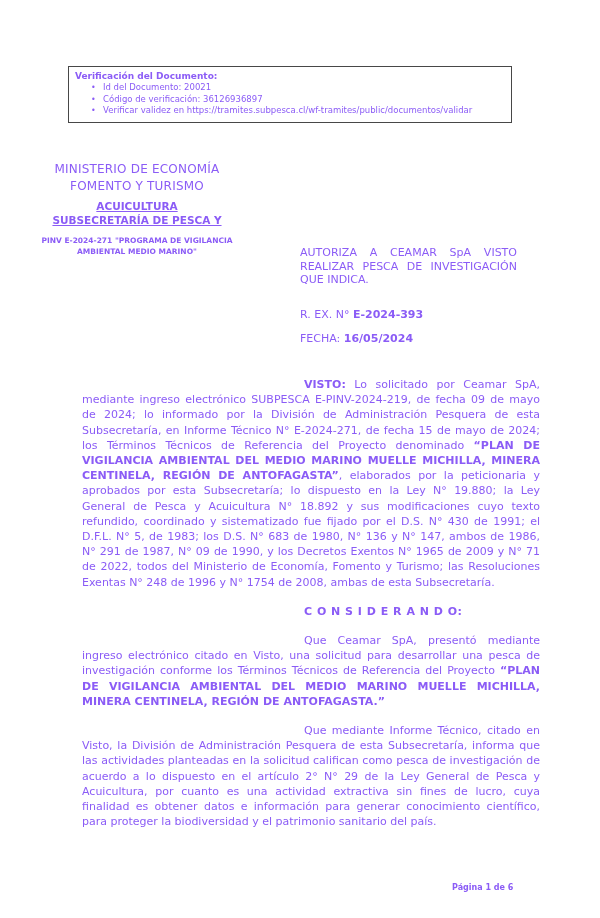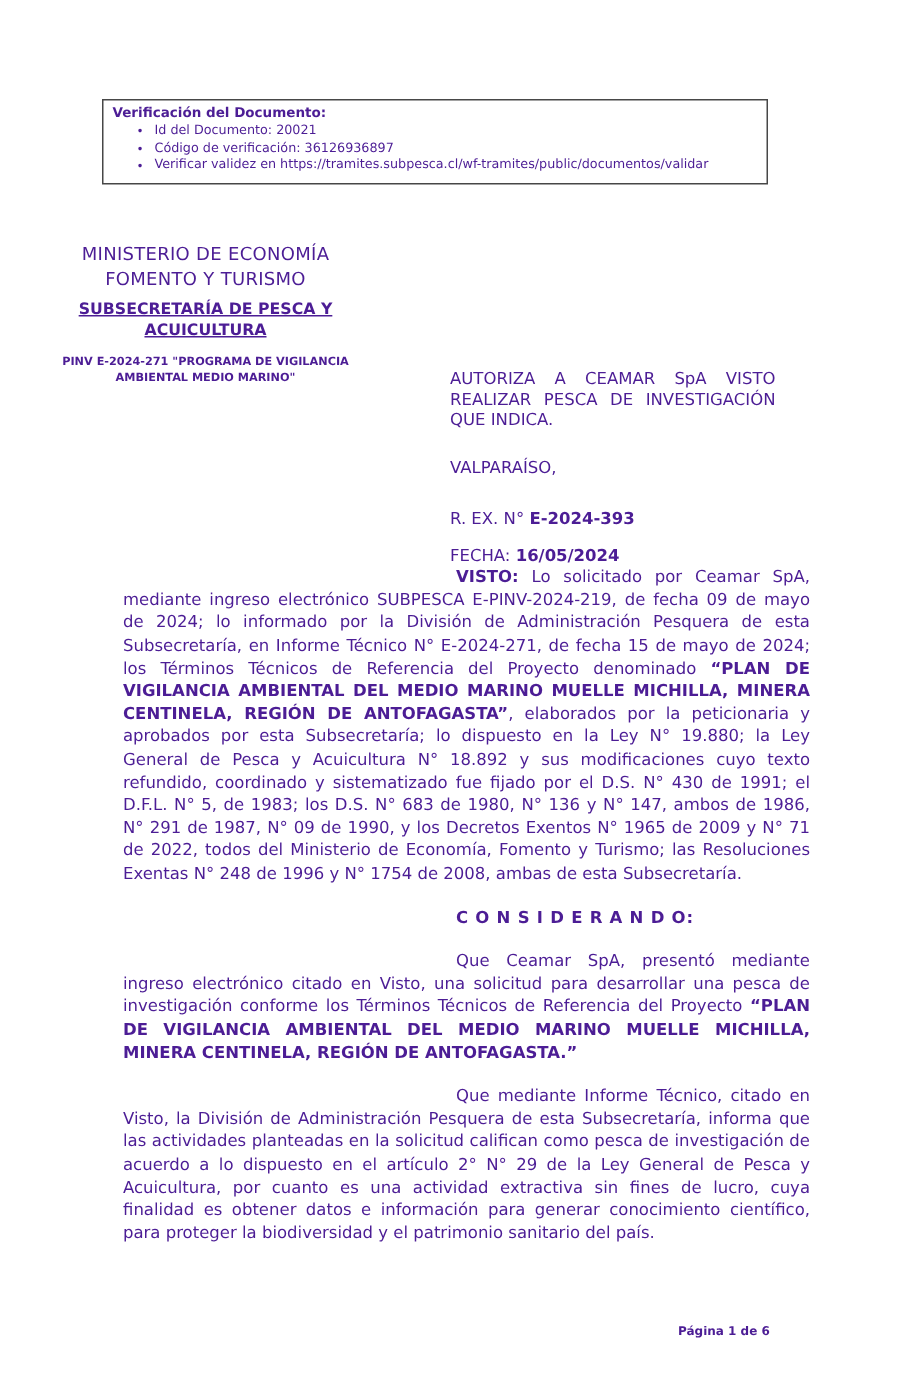--- a/index.html
+++ b/index.html
@@ -2,21 +2,21 @@
 <html><head>
 <meta charset="utf-8">
 <style>
   html, body { margin: 0; padding: 0; }
   .page {
     position: relative;
     width: 600px;
     height: 918px;
     background: #ffffff;
     font-family: "DejaVu Sans", sans-serif;
-    color: #4c1d95;
+    color: #8b5cf6;
     overflow: hidden;
   }
 
   
   .verify-box {
     position: absolute;
     left: 68px;
     top: 66px;
     width: 430px;
     border: 1.5px solid #474747;
@@ -135,29 +135,28 @@
     <div class="verify-item">
       <span class="bullet">•</span>
       <span>Verificar validez en https://tramites.subpesca.cl/wf-tramites/public/documentos/validar</span>
     </div>
   </div>
 
   <div class="letterhead">
     <div class="ministry-line">MINISTERIO DE ECONOMÍA</div>
     <div class="ministry-line">FOMENTO Y TURISMO</div>
     <div class="department">
+      <div class="department-line">ACUICULTURA</div>
       <div class="department-line">SUBSECRETARÍA DE PESCA Y</div>
-      <div class="department-line">ACUICULTURA</div>
     </div>
     <div class="project-ref">PINV E-2024-271 "PROGRAMA DE VIGILANCIA AMBIENTAL MEDIO MARINO"</div>
   </div>
 
   <div class="title-block">
     <div class="subject">AUTORIZA A CEAMAR SpA VISTO REALIZAR PESCA DE INVESTIGACIÓN QUE INDICA.</div>
-    <div class="city">VALPARAÍSO,</div>
     <div class="resolution">
       <span>R. EX. N° </span><span class="b">E-2024-393</span>
     </div>
     <div class="fecha">
       <span>FECHA: </span><span class="b">16/05/2024</span>
     </div>
   </div>
 
   <div class="doc-body">
     <p class="indented">

